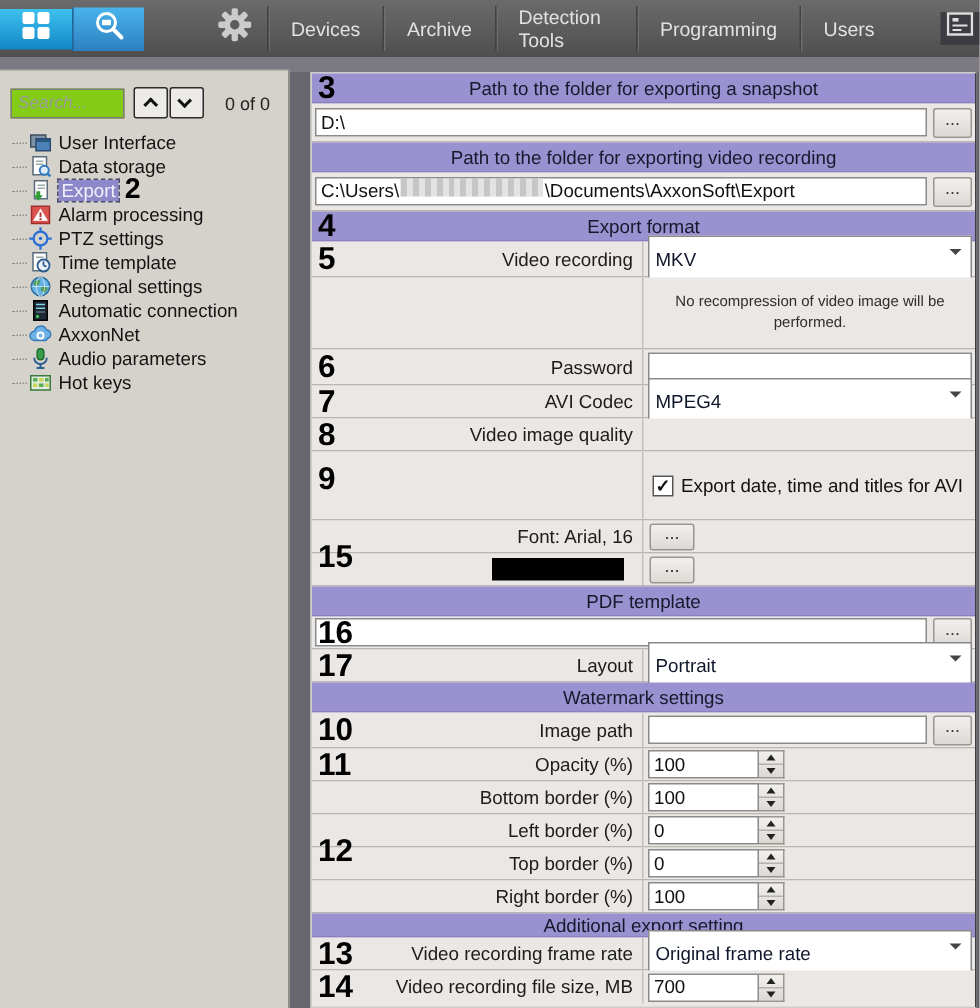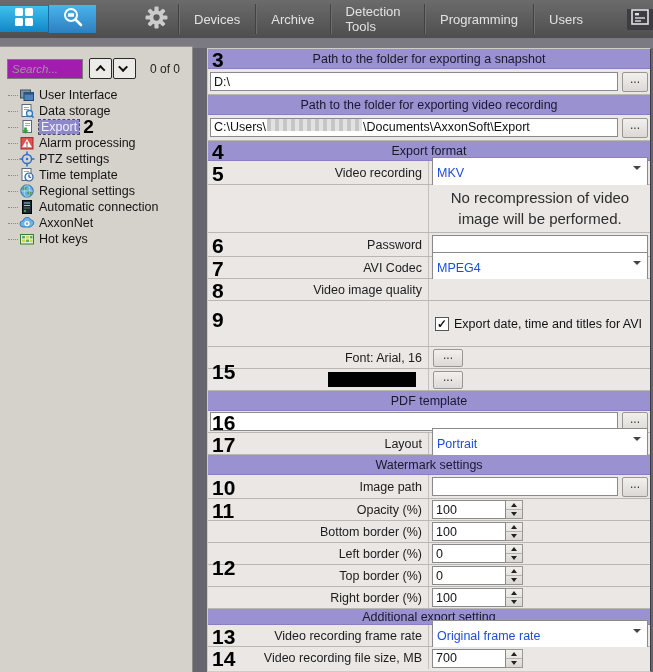--- a/index.html
+++ b/index.html
@@ -22,21 +22,21 @@
   .ann-1 { font-weight:bold; font-size:20px; color:#fff; margin-left:1px; }
   .reportbox { width:26px; background:#3d3c42; display:flex; align-items:center; justify-content:center; }
 
   
   .band { position:absolute; left:0; top:38px; width:653px; height:10px; background:#7b7982; }
 
   
   .sidebar { position:absolute; left:0; top:46px; width:193px; height:626px; background:#d5d2cc;
              border-top:1px solid #97948f; border-right:1px solid #8f8c87; }
   .searchrow { display:flex; align-items:center; padding:11px 6px 6px 7px; }
-  .search-input { width:76px; height:20px; border:1px solid #7c7a76; background:#a21caf; font-family:"Liberation Sans",sans-serif;
+  .search-input { width:76px; height:20px; border:1px solid #7c7a76; background:#84cc16; font-family:"Liberation Sans",sans-serif;
                   font-size:11.5px; padding:0 4px; }
   .search-input::placeholder { color:#9a9a9a; font-style:italic; }
   .navbtn { width:23px; height:21px; background:#ecebe7; border:1px solid #2b2b2b; margin-left:6px;
             display:flex; align-items:center; justify-content:center; border-radius:2px; cursor:pointer; }
   .navbtn + .navbtn { margin-left:1px; }
   .chev { width:7px; height:7px; border-left:2px solid #111; border-bottom:2px solid #111; }
   .chev.up { transform:rotate(135deg) translate(1px,-1px); }
   .chev.down { transform:rotate(-45deg) translate(0px,-2px); }
   .matchcount { font-size:12px; color:#222; margin-left:14px; }
 
@@ -59,32 +59,32 @@
   .fldcol { flex:1; display:flex; align-items:center; padding-left:1px; min-width:0; }
   .tf { background:#fff; border:1px solid #8a8a8a; height:19px; font-family:"Liberation Sans",sans-serif;
         font-size:12.5px; color:#111; padding:0 3px; }
   input.tf { outline:none; }
   .fullfield { flex:1; margin-left:2px; }
   .browse { width:26px; height:20px; margin:0 2px 0 4px; background:linear-gradient(#f2f0ed,#dcd9d5); border:1px solid #9a9792;
             border-radius:2px; font-size:12px; color:#333; display:flex; align-items:center; justify-content:center;
             line-height:8px; padding-bottom:6px; cursor:pointer; }
   .browse.small { width:30px; height:18px; }
   .combo { flex:1; margin:0 2px; background:#fff; border:1px solid #8a8a8a; height:32px; display:flex; align-items:center;
-           padding:0 4px; font-size:12.5px; color:#1d4ed8; position:relative; cursor:pointer; }
+           padding:0 4px; font-size:12.5px; color:#0f172a; position:relative; cursor:pointer; }
   .combo-arrow { position:absolute; right:6px; top:8px; width:0; height:0;
                  border-left:4px solid transparent; border-right:4px solid transparent; border-top:4px solid #444; }
   .spinwrap { display:flex; align-items:stretch; margin-left:2px; }
   .spin-input { width:74px; }
   .spinner { width:17px; border:1px solid #9a9792; border-left:none; background:linear-gradient(#f2f0ed,#dcd9d5);
              display:flex; flex-direction:column; cursor:pointer; }
   .spin-up,.spin-dn { flex:1; display:flex; align-items:center; justify-content:center; }
   .spin-up { border-bottom:1px solid #b5b2ad; }
   .tri-up { width:0; height:0; border-left:3px solid transparent; border-right:3px solid transparent; border-bottom:4px solid #222; }
   .tri-dn { width:0; height:0; border-left:3px solid transparent; border-right:3px solid transparent; border-top:4px solid #222; }
-  .note { flex:1; text-align:center; font-size:15px; color:#2e2e2e; padding:0 8px; line-height:1.35; }
+  .note { flex:1; text-align:center; font-size:10px; color:#2e2e2e; padding:0 8px; line-height:1.35; }
   .cb { width:14px; height:14px; background:#fff; border:1px solid #555; margin:0 5px 0 5px; display:flex;
         align-items:center; justify-content:center; font-size:12px; font-weight:bold; color:#111; cursor:pointer; }
   .cb-label { font-size:12.5px; color:#111; }
   .swatch { width:88px; height:15px; background:#000; margin-right:6px; }
   .ann { position:absolute; left:4px; top:50%; transform:translateY(-50%); font-weight:bold; font-size:21px;
          color:#000; z-index:6; line-height:1; }
   .ann.at-top { top:8px; transform:none; }
   .ann.mid-low { top:14px; transform:none; }
   .mosaic { display:inline-block; width:95px; height:12px; margin:0 1px;
             background:repeating-linear-gradient(90deg,#c6c6c6 0 4px,#e3e3e3 4px 8px),
@@ -284,20 +284,32 @@
             <path d="M4.2 12 a3.1 3.1 0 0 1 -0.2 -6.2 a4.2 4.2 0 0 1 8 -0.8 a2.9 2.9 0 0 1 0.6 5.7 q-0.3 0.6 -1 1.3 z" fill="#6db3e8" stroke="#3a7ab5"></path>
             <circle cx="8" cy="8.6" r="2" fill="none" stroke="#fff" stroke-width="1.3"></circle>
           </svg>
         </span>
       <span class="tree-label">AxxonNet</span>
     </div>
     <div class="tree-item">
       <span class="tree-stub"></span>
       <span class="tree-icon">
           <svg width="16" height="16" viewBox="0 0 16 16">
+            <rect x="5.8" y="1.5" width="4.4" height="7.4" rx="2.2" fill="#3a9e4d" stroke="#1e6b30"></rect>
+            <path d="M3.8 7.5 a4.2 4.2 0 0 0 8.4 0" fill="none" stroke="#2c5d8f" stroke-width="1.3"></path>
+            <line x1="8" y1="11.7" x2="8" y2="14" stroke="#2c5d8f" stroke-width="1.3"></line>
+            <line x1="5.4" y1="14.3" x2="10.6" y2="14.3" stroke="#2c5d8f" stroke-width="1.3"></line>
+          </svg>
+        </span>
+      <span class="tree-label">Audio parameters</span>
+    </div>
+    <div class="tree-item">
+      <span class="tree-stub"></span>
+      <span class="tree-icon">
+          <svg width="16" height="16" viewBox="0 0 16 16">
             <rect x="1.5" y="3.5" width="13" height="9.5" fill="#e4ecdf" stroke="#3a7a3a"></rect>
             <rect x="3" y="5" width="3" height="2.4" fill="#58b058"></rect>
             <rect x="7" y="5" width="3" height="2.4" fill="#c9d65a"></rect>
             <rect x="11" y="5" width="2.5" height="2.4" fill="#58b058"></rect>
             <rect x="3" y="8.6" width="3" height="2.4" fill="#c9d65a"></rect>
             <rect x="7" y="8.6" width="3" height="2.4" fill="#58b058"></rect>
             <rect x="11" y="8.6" width="2.5" height="2.4" fill="#c9d65a"></rect>
           </svg>
         </span>
       <span class="tree-label">Hot keys</span>

